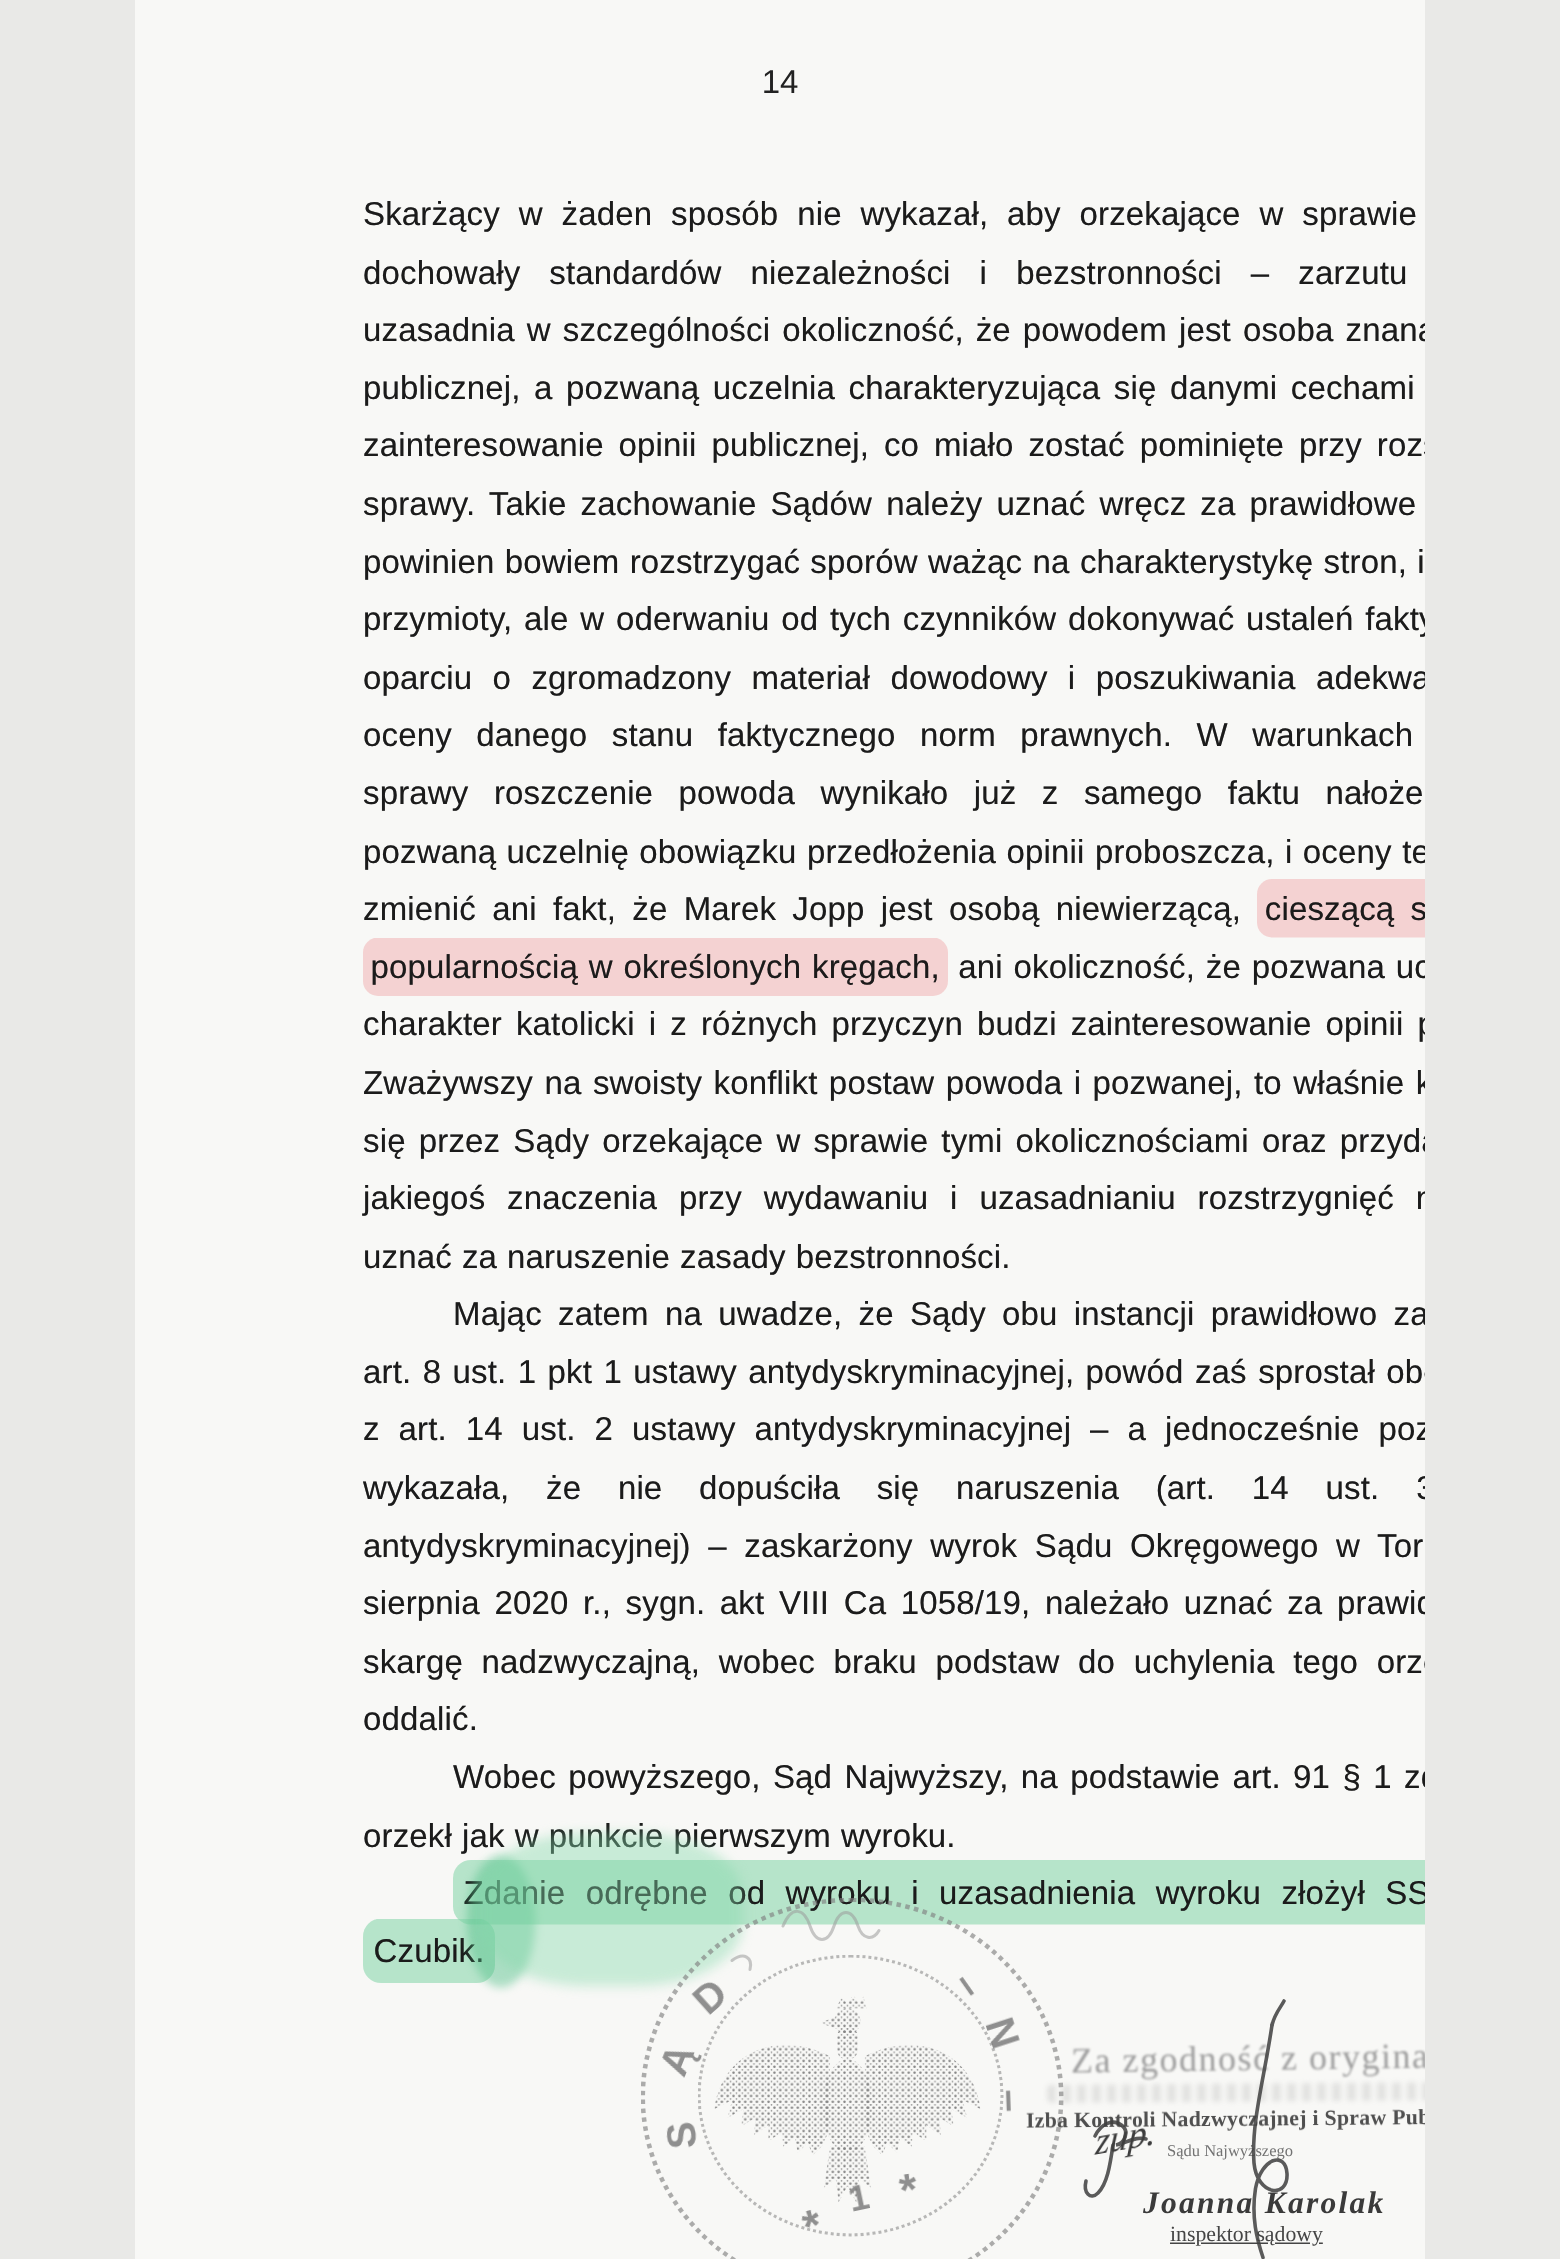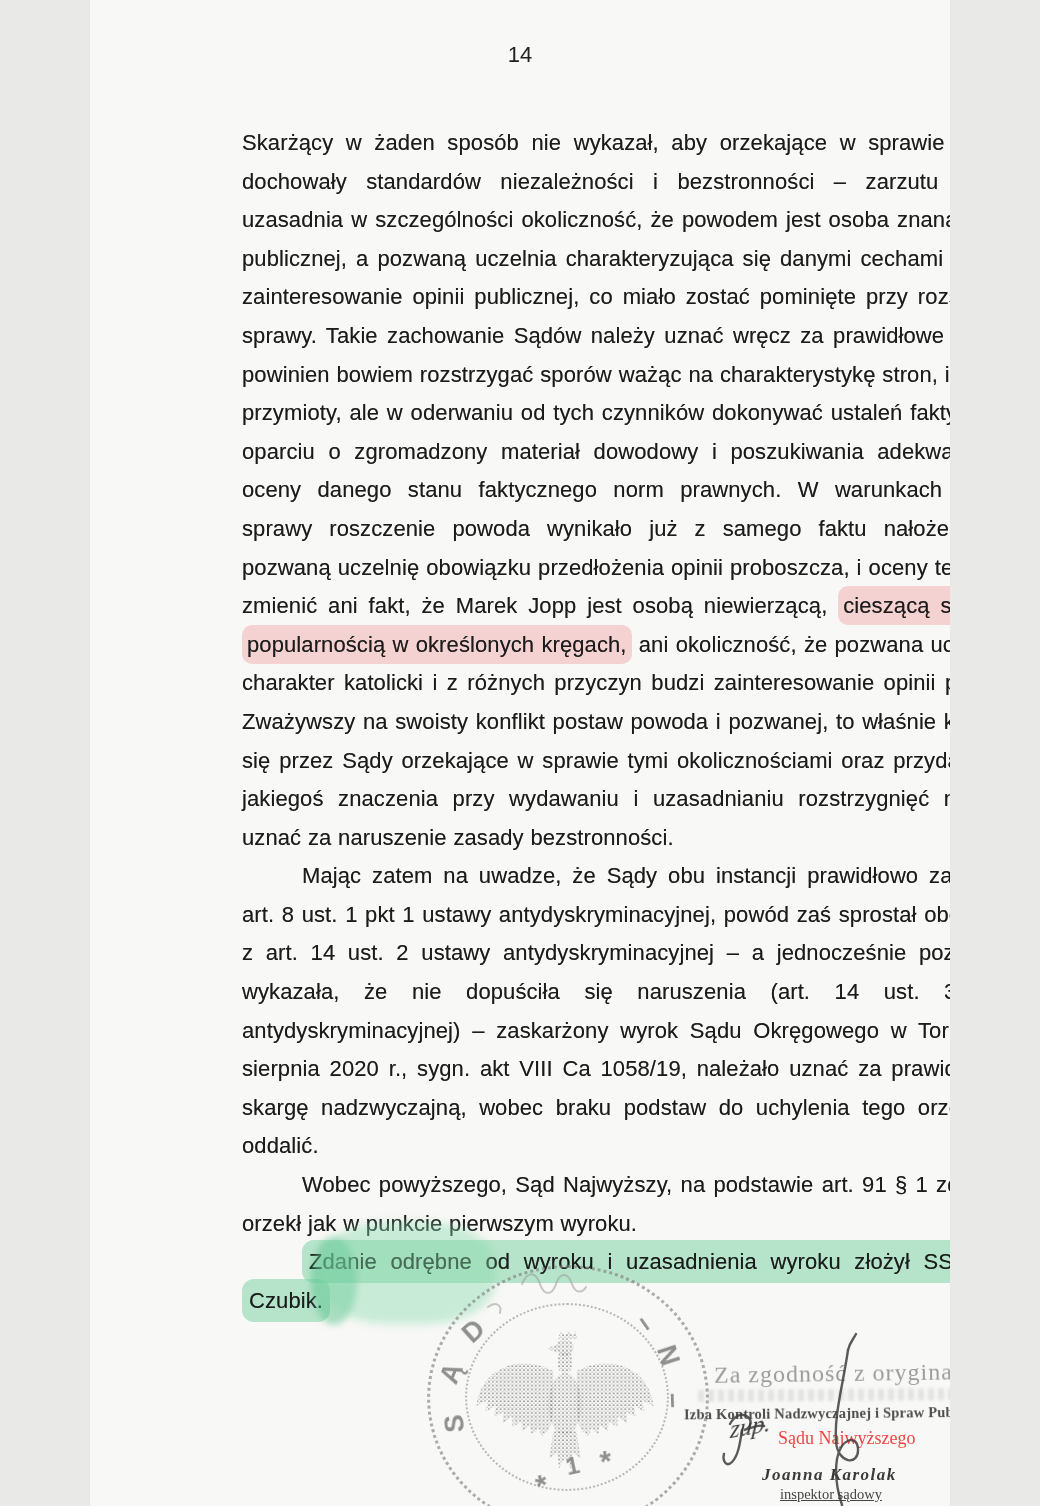--- a/index.html
+++ b/index.html
@@ -79,25 +79,25 @@
     font-size:14.5px;font-weight:bold;color:#4f4f4f;letter-spacing:.2px;
     margin-top:4px;transform:rotate(-.5deg);filter:blur(.35px);white-space:nowrap;
     padding-left:6px;
   }
   .cert-zup{
     position:absolute;left:52px;top:52px;
     font-size:25px;font-style:italic;color:#3c3c3c;
     transform:rotate(-10deg) skewX(-14deg);filter:blur(.2px);
   }
   .cert-court{
-    font-size:18px;color:#ef4444;margin:6px 0 0 100px;
+    font-size:11px;color:#737373;margin:6px 0 0 100px;
     filter:blur(.3px);white-space:nowrap;font-family:Liberation Serif, serif;
   }
   .cert-name{
-    font-size:17px;font-style:italic;font-weight:bold;color:#3a3a3a;
+    font-size:21px;font-style:italic;font-weight:bold;color:#3a3a3a;
     letter-spacing:1.5px;margin:16px 0 0 84px;filter:blur(.25px);white-space:nowrap;
   }
   .cert-title{
     font-size:14.5px;color:#454545;margin:1px 0 0 102px;
     filter:blur(.3px);white-space:nowrap;text-decoration:underline;
   }
   .ink{position:absolute;left:0;top:0;width:1040px;height:1506px;pointer-events:none;}
 </style>
 </head>
 <body>

